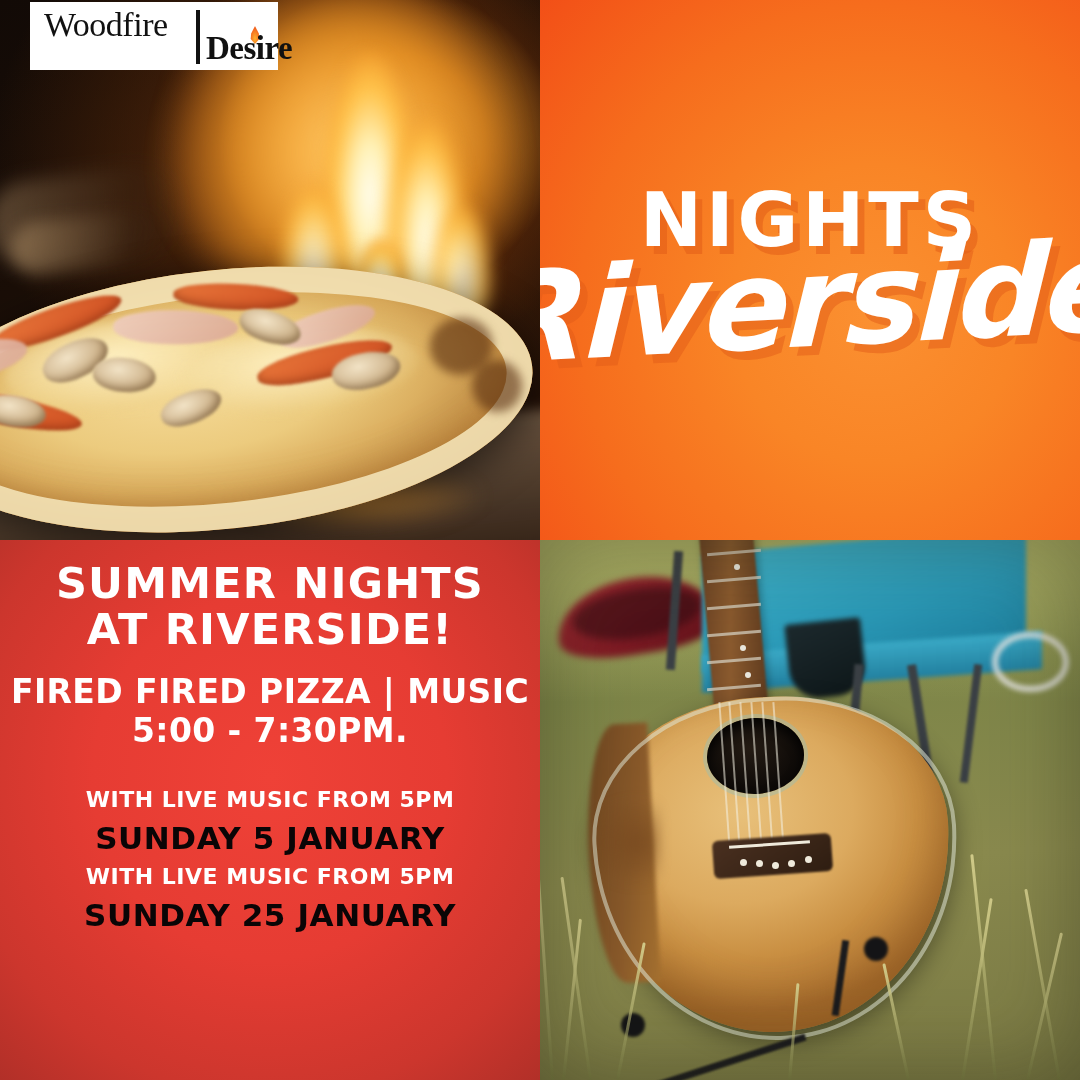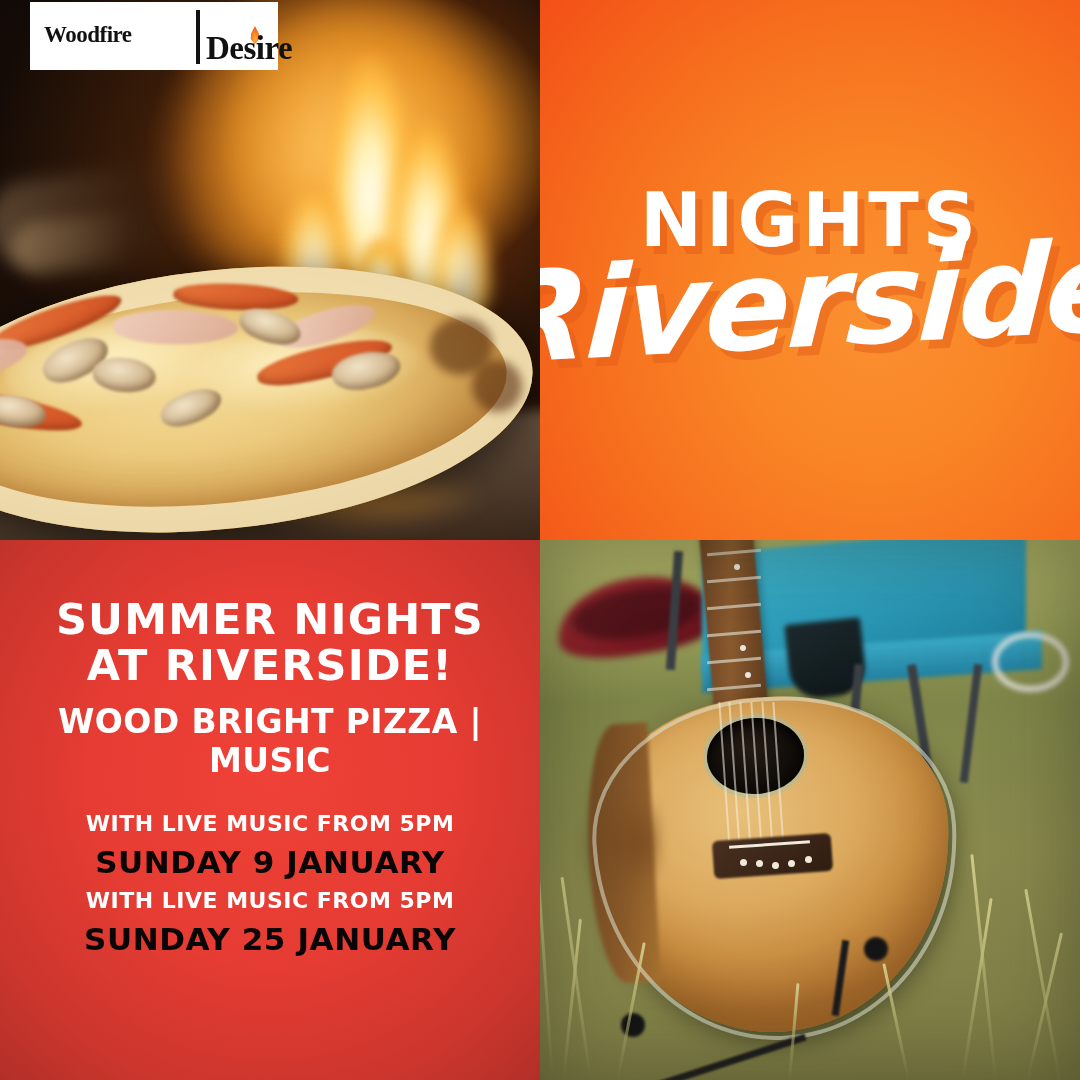--- a/index.html
+++ b/index.html
@@ -79,21 +79,21 @@
       font-family:"DejaVu Sans", sans-serif;margin-top:10px;
       text-shadow:5px 6px 0 rgba(226,92,24,.5);
       display:flex;align-items:center;gap:16px;}
   .hp-dot{width:13px;height:13px;border-radius:50%;background:#fff;flex:none;
       box-shadow:5px 6px 0 rgba(226,92,24,.5);}
 
   
   .info{background:
       radial-gradient(ellipse 78% 80% at 50% 44%, #ef4137 0%, #e63c33 42%, #cc362d 74%, #ab2e27 100%);
       display:flex;flex-direction:column;align-items:center;
-      padding-top:56px;box-sizing:border-box;}
+      padding-top:20px;box-sizing:border-box;gap:6px;}
   .headline{color:#fff;font-weight:700;font-size:43px;line-height:1.08;
       letter-spacing:1.2px;text-align:center;
       font-family:"DejaVu Sans", sans-serif;}
   .subhead{color:#fff;font-weight:700;font-size:33px;line-height:1.18;
       letter-spacing:.4px;text-align:center;margin-top:14px;
       font-family:"DejaVu Sans", sans-serif;}
   .dates{margin-top:26px;display:flex;flex-direction:column;align-items:center;gap:0;}
   .date{color:#0a0506;font-weight:700;font-size:31px;letter-spacing:.6px;
       line-height:1.42;text-align:center;font-family:"DejaVu Sans", sans-serif;}
   .note{color:#fff;font-weight:700;font-size:22px;letter-spacing:.5px;
@@ -162,22 +162,22 @@
   .gs2{left:55%;bottom:12%;width:7px;height:14%;transform:rotate(8deg);}
   .gfoot{position:absolute;width:24px;height:24px;border-radius:50%;background:#141416;filter:blur(1.4px);}
   .blade{position:absolute;width:3px;border-radius:2px;
      background:linear-gradient(180deg, rgba(212,206,140,.95), rgba(120,128,66,.35));
      transform-origin:bottom center;}
   .g-vig{position:absolute;inset:0;box-shadow:inset 0 0 90px rgba(40,40,20,.45);}
 
   
   .wd-logo{position:absolute;left:30px;top:2px;width:248px;height:68px;
      background:#fff;}
-  .wd-word1{position:absolute;left:14px;top:20px;font-family:"Liberation Serif", serif;
-     font-weight:700;font-size:23px;color:#111;letter-spacing:-.5px;}
+  .wd-word1{position:absolute;left:14px;top:4px;font-family:"Liberation Serif", serif;
+     font-weight:400;font-size:34px;color:#111;letter-spacing:-.5px;}
   .wd-bar{position:absolute;left:166px;top:8px;width:4px;height:54px;background:#111;}
   .wd-word2{position:absolute;left:176px;top:28px;font-family:"Liberation Serif", serif;
      font-weight:700;font-size:33px;color:#111;letter-spacing:-.5px;}
   .wd-flame{position:absolute;left:219px;top:24px;width:12px;height:18px;
      background:radial-gradient(ellipse at 50% 70%, #ffb32e 0%, #f4661d 55%, #d8361a 100%);
      border-radius:50% 50% 48% 48%/62% 62% 38% 38%;
      clip-path:polygon(50% 0%, 82% 42%, 86% 72%, 50% 100%, 14% 72%, 18% 42%);}
 </style>
 </head>
 <body>
@@ -233,26 +233,27 @@
       <div class="riverside">Riverside</div>
     </div>
   </div>
 
   <div class="cell info">
     <div class="headline">
       <div>SUMMER NIGHTS</div>
       <div>AT RIVERSIDE!</div>
     </div>
     <div class="subhead">
-      <div>WOOD BRIGHT PIZZA | MUSIC</div>
+      <div>FIRED FIRED PIZZA | MUSIC</div>
+      <div>5:00 - 7:30PM.</div>
     </div>
 
     <div class="dates">
       <div class="note">WITH LIVE MUSIC FROM 5PM</div>
-      <div class="date">SUNDAY 9 JANUARY</div>
+      <div class="date">SUNDAY 5 JANUARY</div>
       <div class="note">WITH LIVE MUSIC FROM 5PM</div>
       <div class="date">SUNDAY 25 JANUARY</div>
     </div>
   </div>
 
   <div class="cell guitar">
     <div class="g-sky"></div>
     <div class="kayak"></div>
     <div class="kayak-in"></div>
     <div class="chair-seat"></div>

